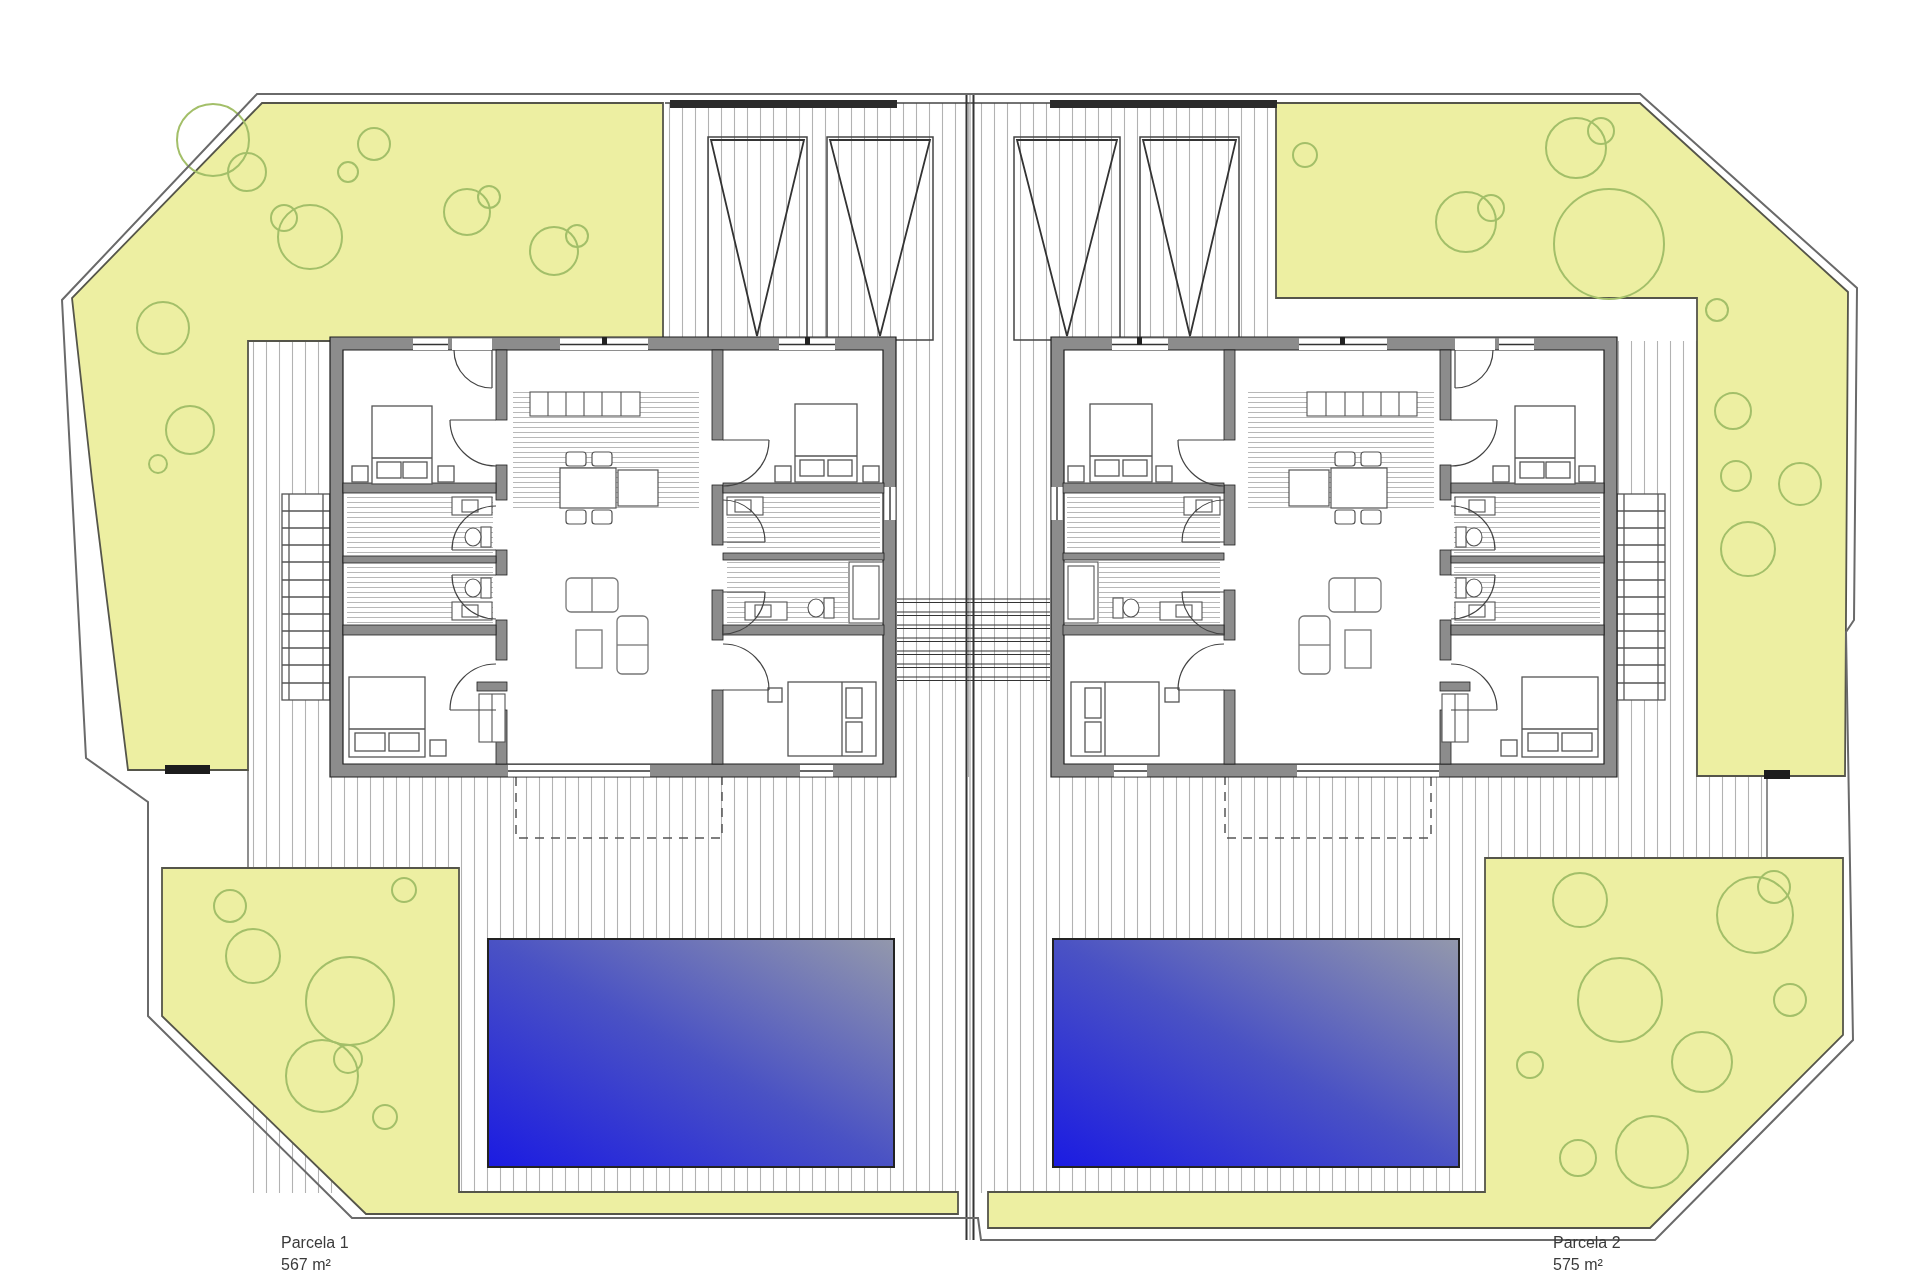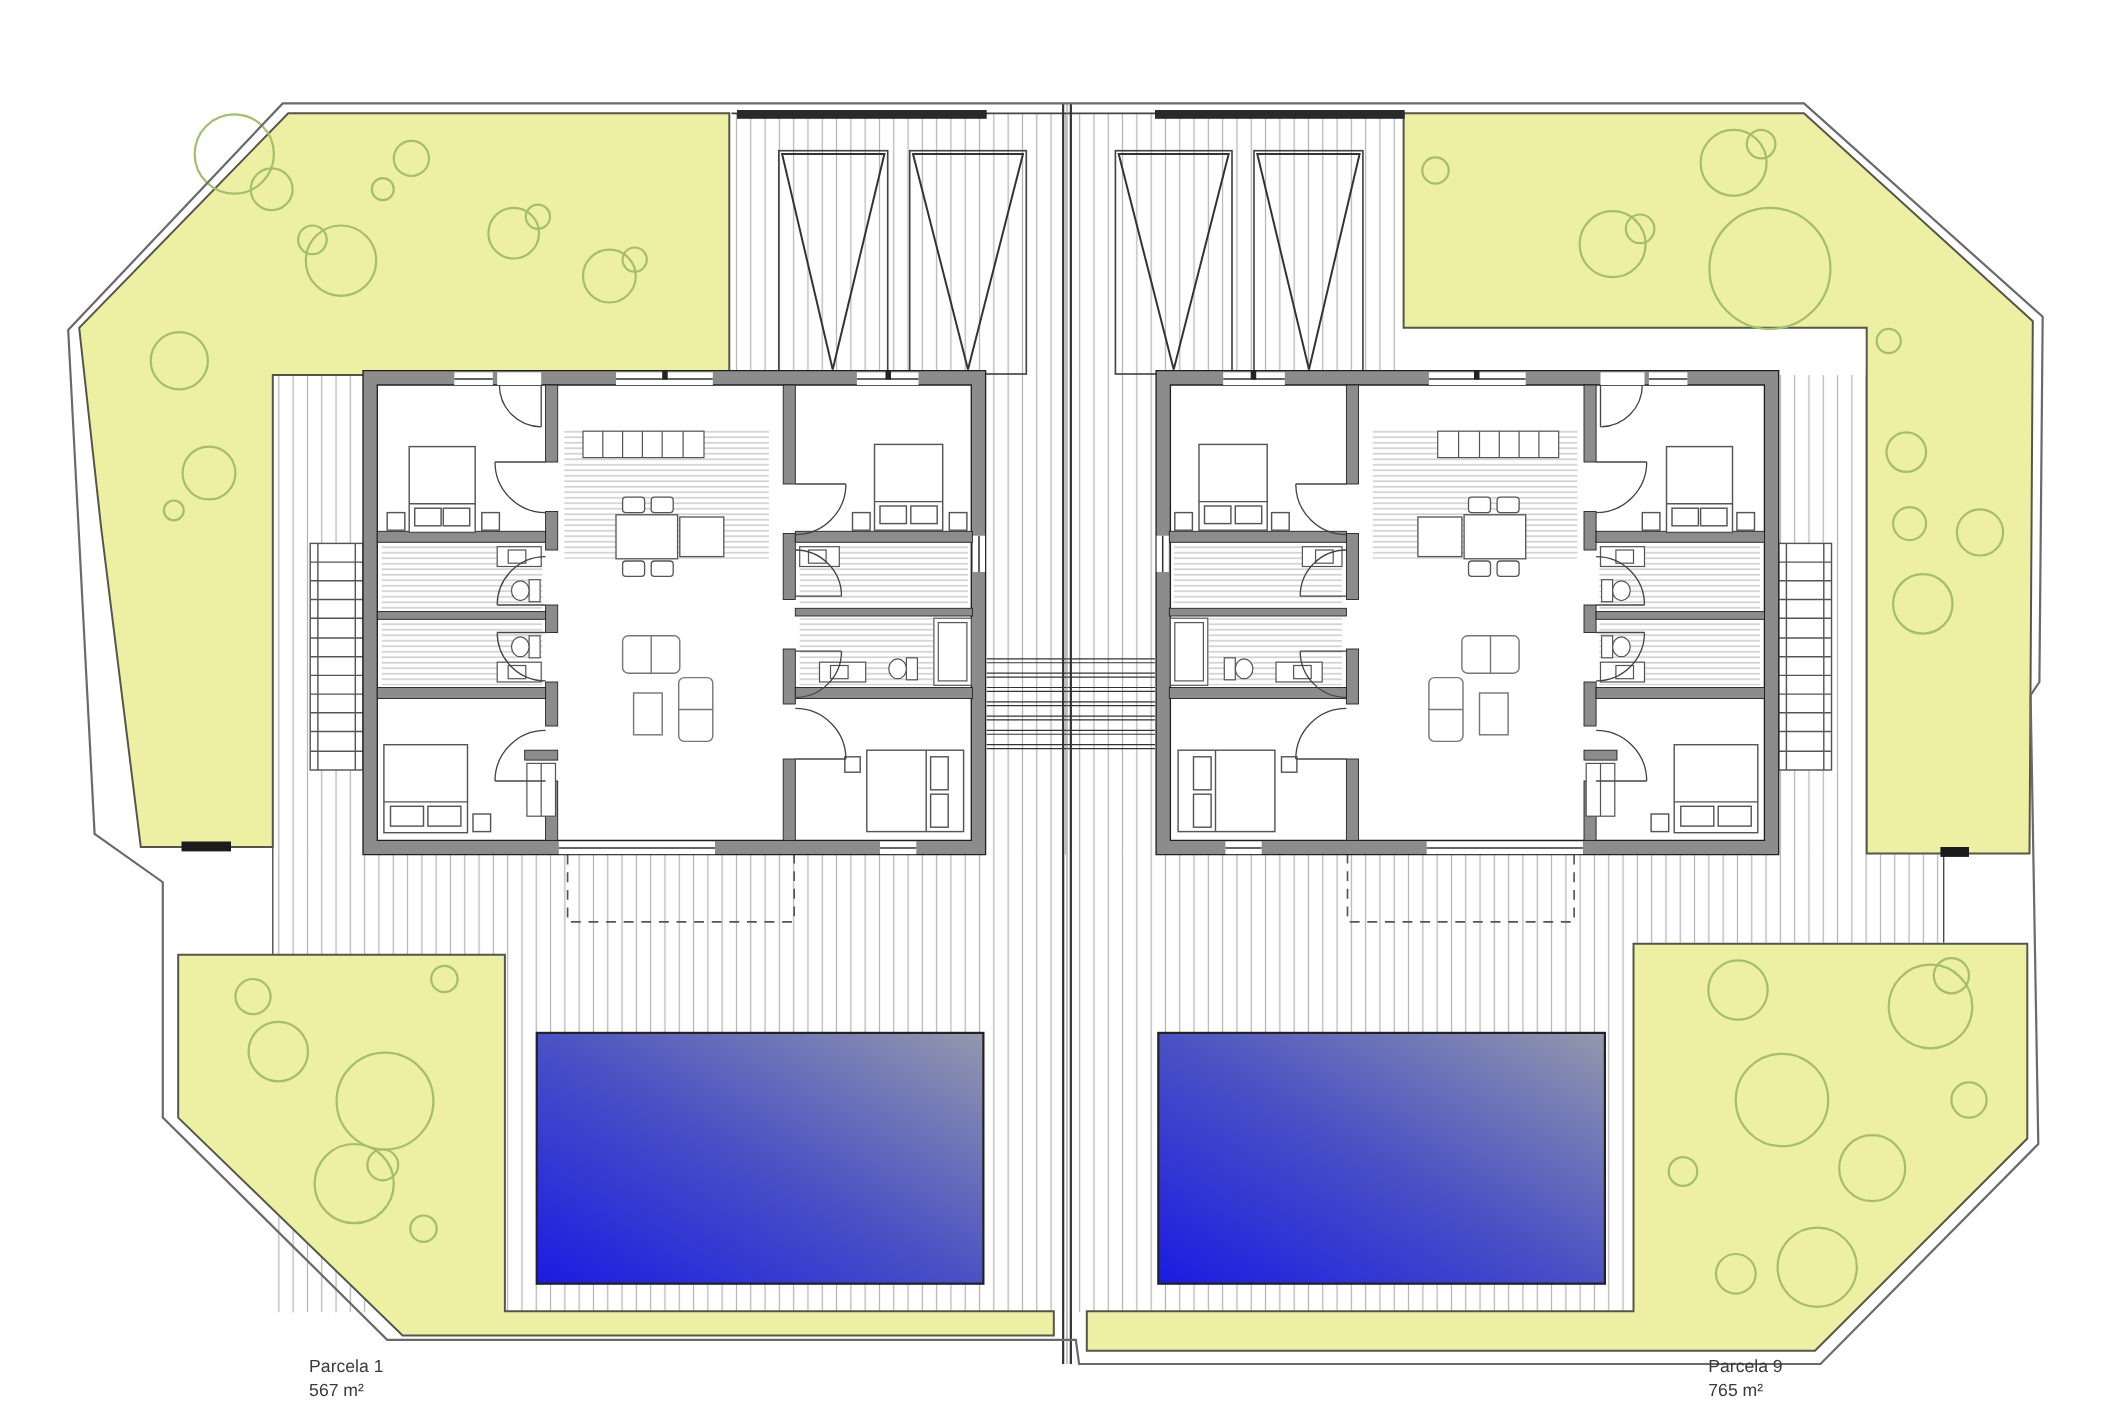--- a/index.html
+++ b/index.html
@@ -312,16 +312,16 @@
   <use href="#villa" xlink:href="#villa" transform="translate(1947,0) scale(-1,1)"></use>
 
   <path d="M257,94 H1640 L1857,288 L1854,620 L1846,632 L1853,1040 L1655,1240 L981,1240 L978,1218 L352,1218 L148,1016 L148,802 L86,758 L62,300 Z" fill="none" stroke="#6a6a6a" stroke-width="2"></path>
 </svg>
 
   <div class="parcel-label" style="left:281px;top:1232px">
     <div>Parcela 1</div>
     <div class="area">567 m²</div>
   </div>
   <div class="parcel-label" style="left:1553px;top:1232px">
-    <div>Parcela 9</div>
-    <div class="area">765 m²</div>
+    <div>Parcela 2</div>
+    <div class="area">575 m²</div>
   </div>
 </div>
 
 </body></html>

